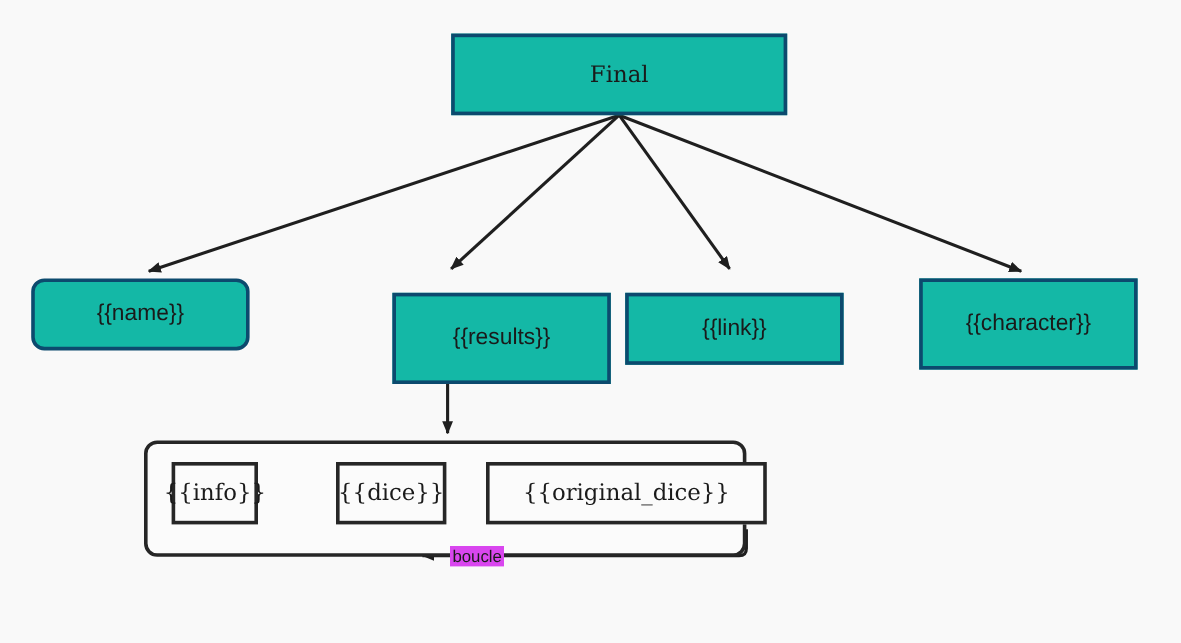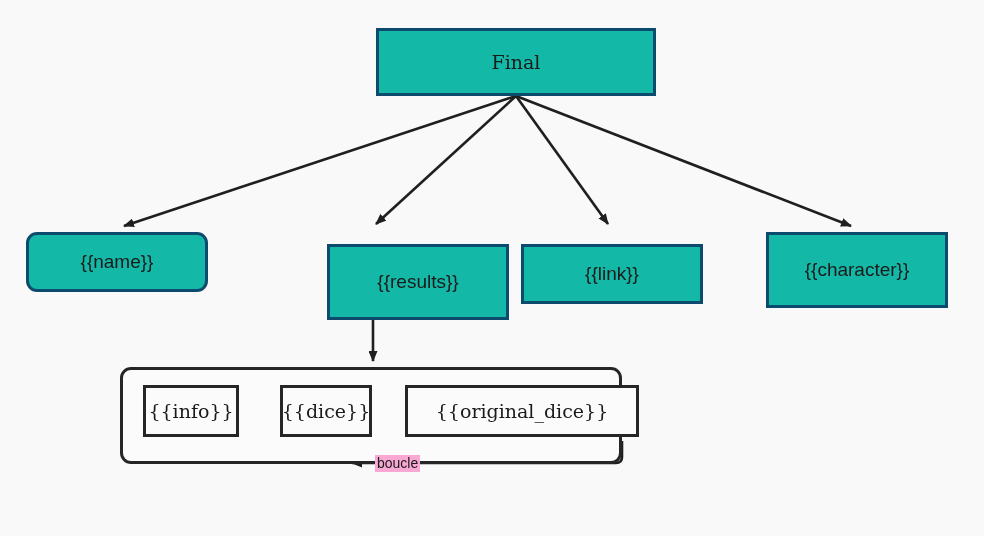--- a/index.html
+++ b/index.html
@@ -58,21 +58,21 @@
     justify-content: center;
     background: #fbfbfb;
     border: 3px solid #262626;
     color: #1a1a1a;
     font-family: "DejaVu Serif", serif;
     font-size: 19px;
     white-space: nowrap;
   }
   .edge-label {
     position: absolute;
-    background: #f9a8d4;
+    background: #d946ef;
     color: #1a1a1a;
     font-family: "Liberation Sans", sans-serif;
     font-size: 14px;
     line-height: 17px;
     padding: 0 2px;
     white-space: nowrap;
   }
 </style>
 </head>
 <body>
@@ -111,21 +111,21 @@
   <div class="node node-sans" style="left:521px; top:244px; width:182px; height:60px;">
     <span>{{link}}</span>
   </div>
 
   <div class="node node-sans" style="left:766px; top:232px; width:182px; height:76px;">
     <span>{{character}}</span>
   </div>
 
   <div class="subgraph" style="left:120px; top:367px; width:502px; height:97px;"></div>
 
-  <div class="inner-node" style="left:143px; top:385px; width:96px; height:52px;">
+  <div class="inner-node" style="left:143px; top:385px; width:72px; height:52px;">
     <span>{{info}}</span>
   </div>
 
   <div class="inner-node" style="left:280px; top:385px; width:92px; height:52px;">
     <span>{{dice}}</span>
   </div>
 
   <div class="inner-node" style="left:405px; top:385px; width:234px; height:52px;">
     <span>{{original_dice}}</span>
   </div>

